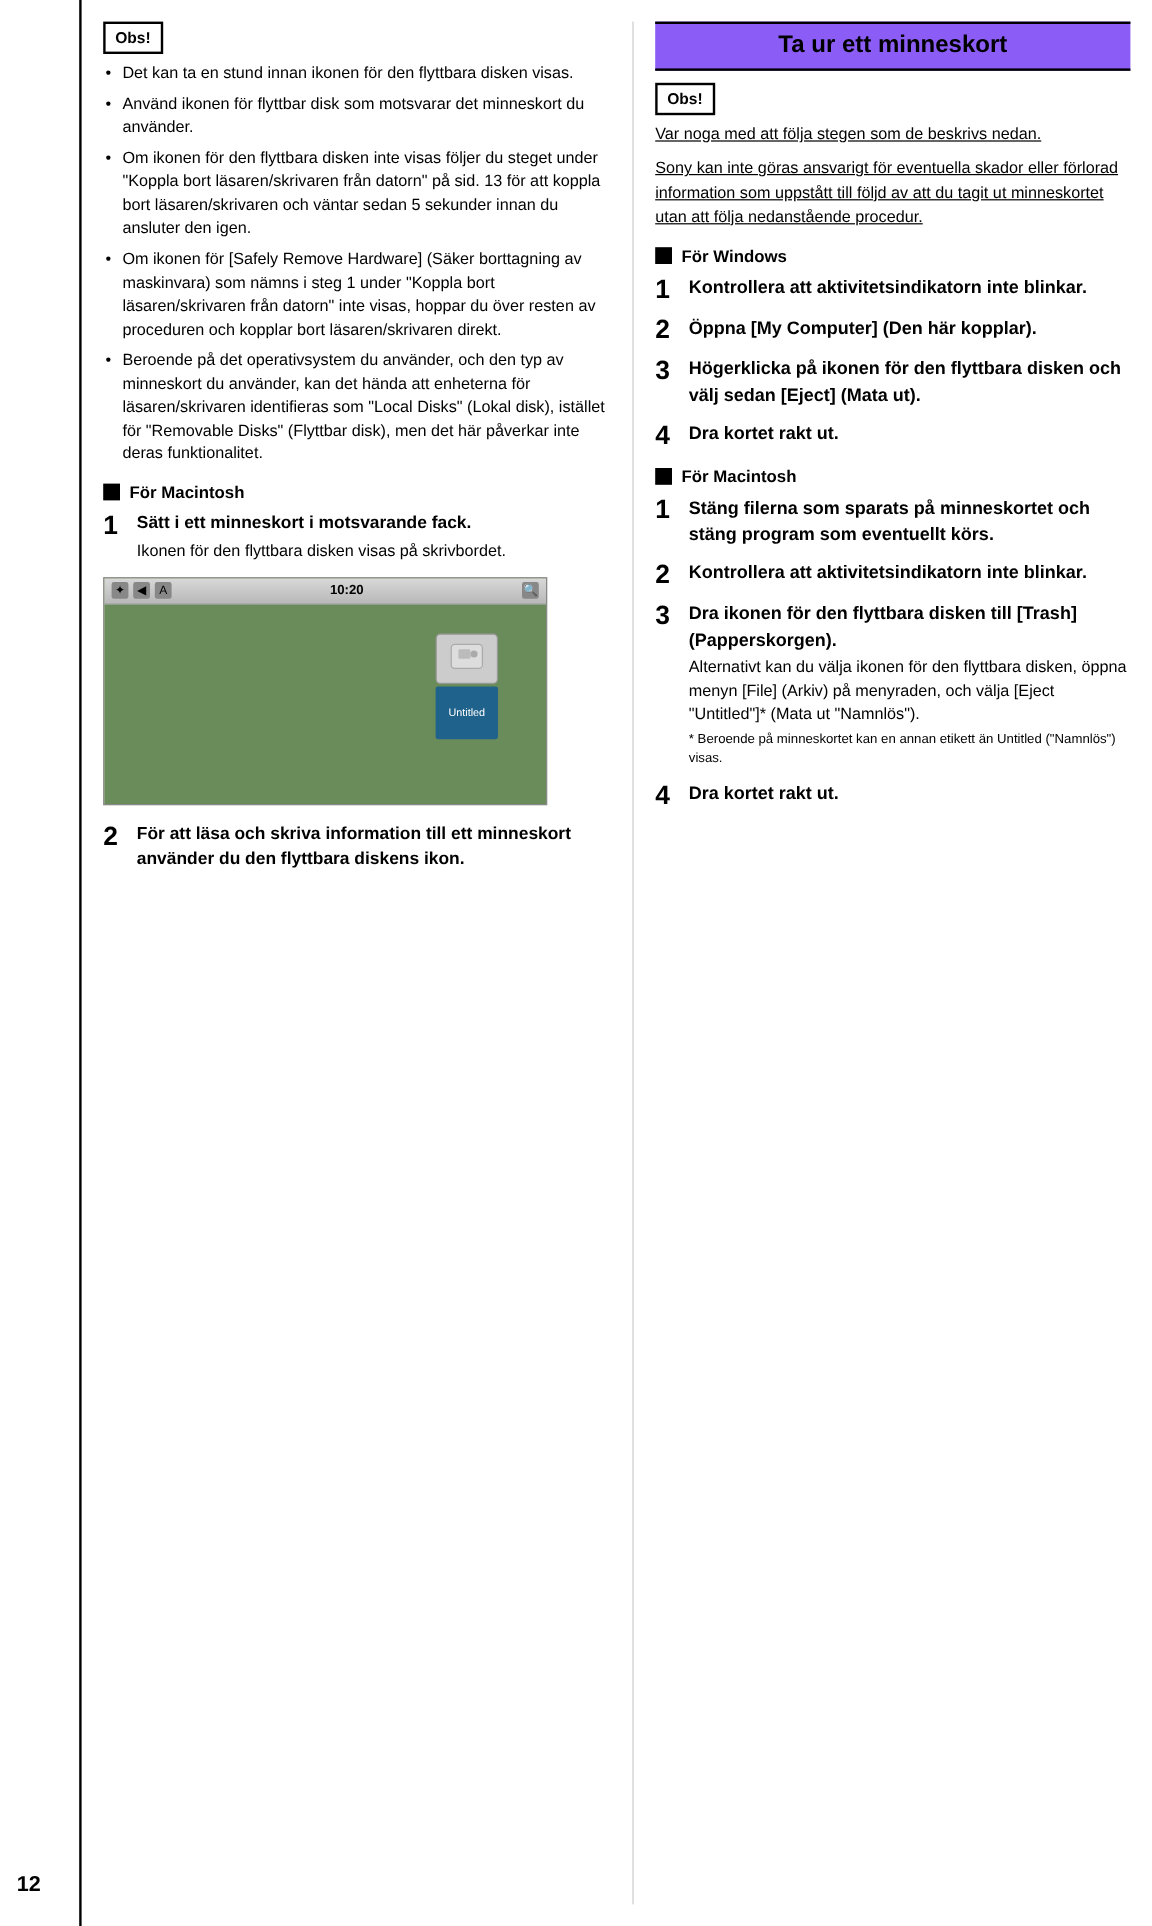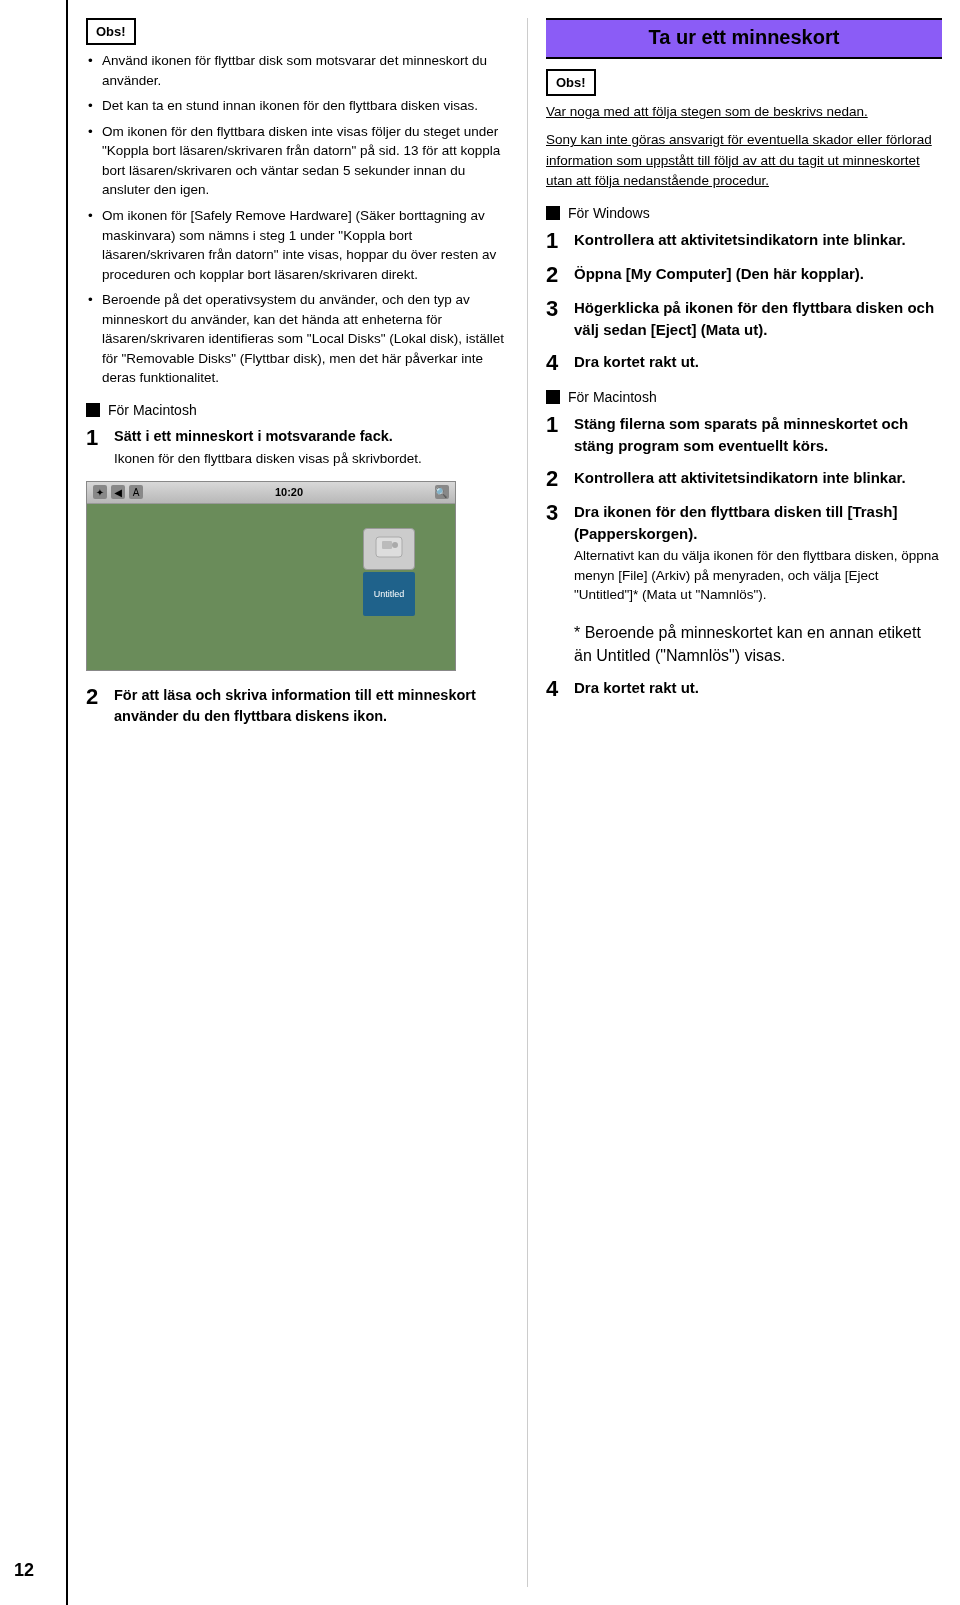--- a/index.html
+++ b/index.html
@@ -73,21 +73,21 @@
       content: "•";
       position: absolute;
       left: 2px;
       top: 0;
     }
 
     
     .section-header {
       display: flex;
       align-items: center;
-      font-weight: normal;
+      font-weight: bold;
       font-size: 14px;
       margin: 14px 0 8px 0;
     }
     .section-header .square-icon {
       display: inline-block;
       width: 14px;
       height: 14px;
       background: #000;
       margin-right: 8px;
       flex-shrink: 0;
@@ -211,45 +211,45 @@
       font-size: 13.5px;
       line-height: 1.5;
       margin-bottom: 8px;
       text-decoration: underline;
     }
     .step-right .step-title {
       font-size: 15px;
       font-weight: bold;
     }
     .footnote {
-      font-size: 16px;
+      font-size: 11px;
       line-height: 1.45;
-      margin-top: 16px;
+      margin-top: 4px;
     }
   </style>
 </head>
 <body>
 
 <div class="page">
 
   <div class="page-number-col">
     <span class="page-number">12</span>
   </div>
 
   <div class="content-area">
 
     <div class="left-col">
 
       
       <div class="obs-box">Obs!</div>
 
       
       <ul class="bullet-list">
+        <li>Det kan ta en stund innan ikonen för den flyttbara disken visas.</li>
         <li>Använd ikonen för flyttbar disk som motsvarar det minneskort du använder.</li>
-        <li>Det kan ta en stund innan ikonen för den flyttbara disken visas.</li>
         <li>Om ikonen för den flyttbara disken inte visas följer du steget under "Koppla bort läsaren/skrivaren från datorn" på sid. 13 för att koppla bort läsaren/skrivaren och väntar sedan 5 sekunder innan du ansluter den igen.</li>
         <li>Om ikonen för [Safely Remove Hardware] (Säker borttagning av maskinvara) som nämns i steg 1 under "Koppla bort läsaren/skrivaren från datorn" inte visas, hoppar du över resten av proceduren och kopplar bort läsaren/skrivaren direkt.</li>
         <li>Beroende på det operativsystem du använder, och den typ av minneskort du använder, kan det hända att enheterna för läsaren/skrivaren identifieras som "Local Disks" (Lokal disk), istället för "Removable Disks" (Flyttbar disk), men det här påverkar inte deras funktionalitet.</li>
       </ul>
 
       
       <div class="section-header">
         <span class="square-icon"></span>
         <span>För Macintosh</span>
       </div>

